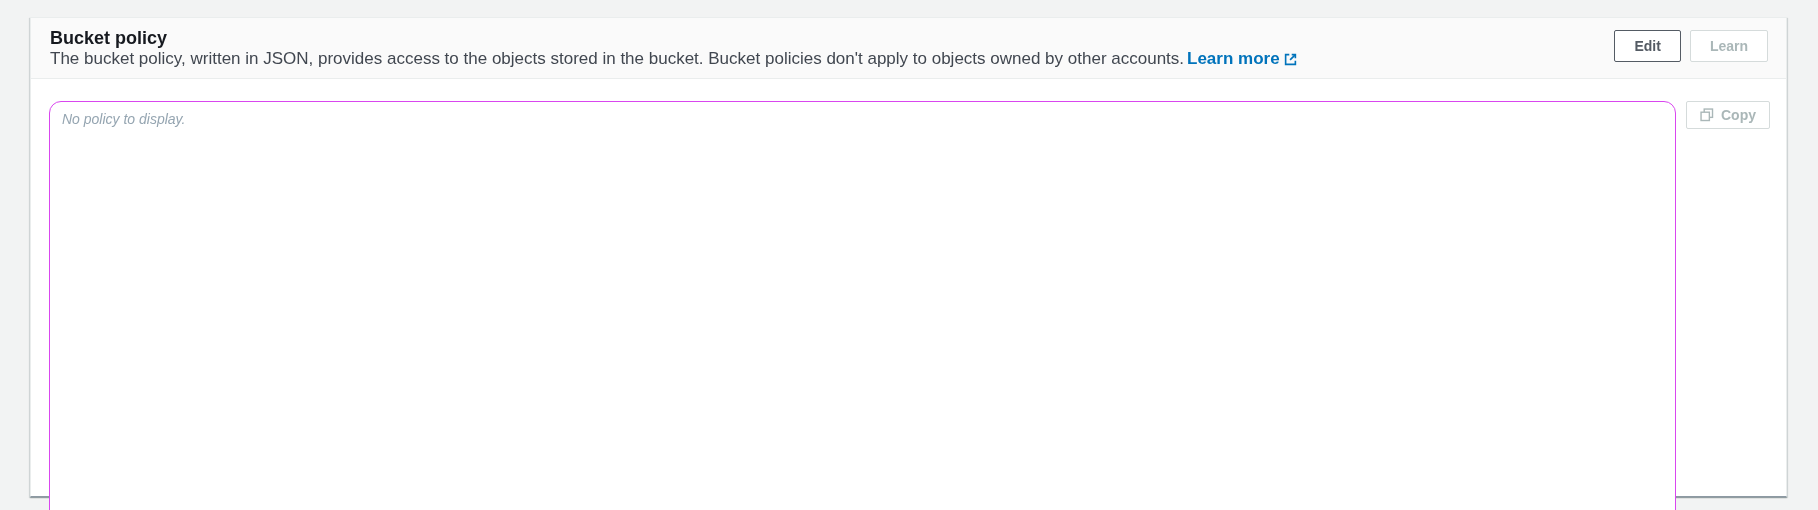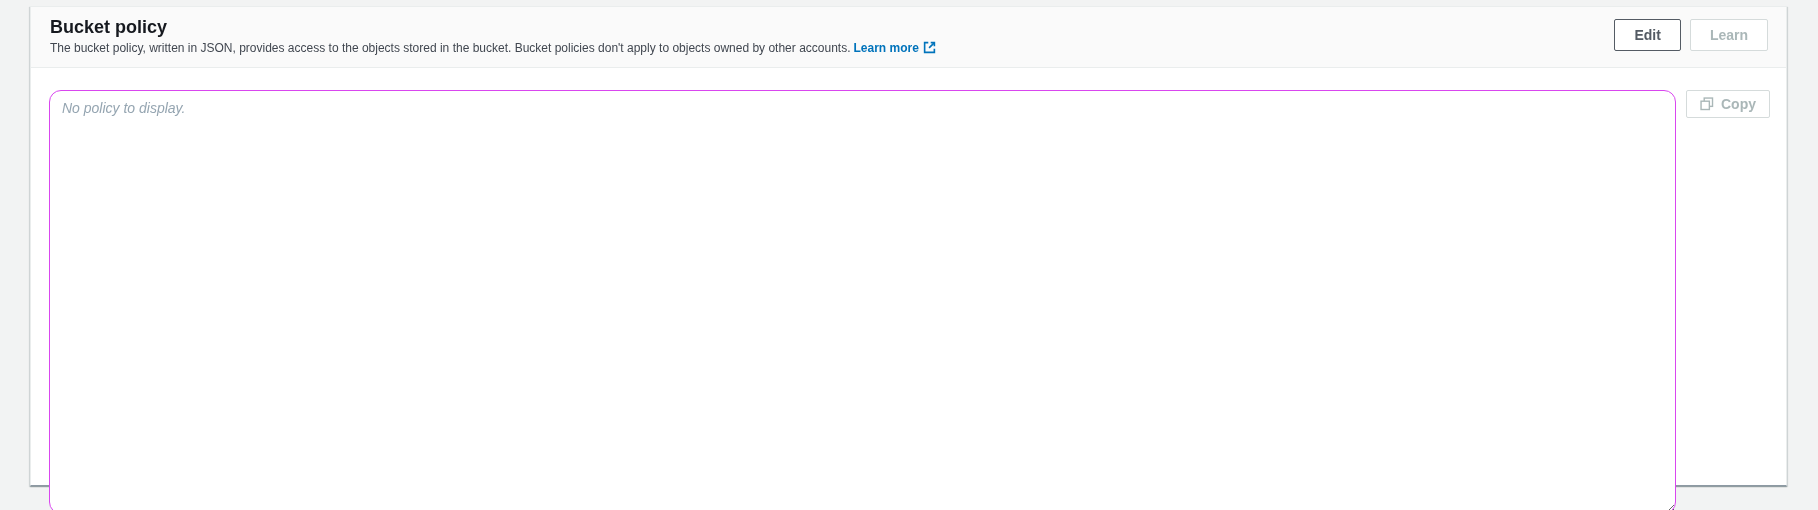--- a/index.html
+++ b/index.html
@@ -4,21 +4,21 @@
 <style>
   * { margin: 0; padding: 0; box-sizing: border-box; }
   html, body {
     width: 1818px; height: 510px;
     background: #f2f3f3;
     font-family: "Liberation Sans", "DejaVu Sans", sans-serif;
     overflow: hidden;
   }
   .panel {
     position: absolute;
-    left: 30px; top: 6px;
+    left: 30px; top: 17px;
     width: 1757px; height: 480px;
     background: #ffffff;
     border: 1px solid #eaeded;
     border-bottom: 1px solid #8d99a3;
     box-shadow: 0 1px 1px 0 rgba(0,28,36,0.25), 1px 1px 1px 0 rgba(0,28,36,0.10), -1px 1px 1px 0 rgba(0,28,36,0.10);
   }
   .panel-header {
     background: #fafafa;
     border-bottom: 1px solid #eaeded;
     padding: 9px 18px 8px 19px;
@@ -29,21 +29,21 @@
   }
   .header-text { min-width: 0; }
   .panel-title {
     font-size: 18px;
     font-weight: 700;
     color: #16191f;
     line-height: 22px;
   }
   .panel-desc {
     margin-top: 2px;
-    font-size: 12px;
+    font-size: 17px;
     color: #414750;
     line-height: 16px;
     white-space: nowrap;
   }
   .learn-more {
     color: #0073bb;
     font-weight: 700;
     text-decoration: none;
     margin-left: 3px;
   }

